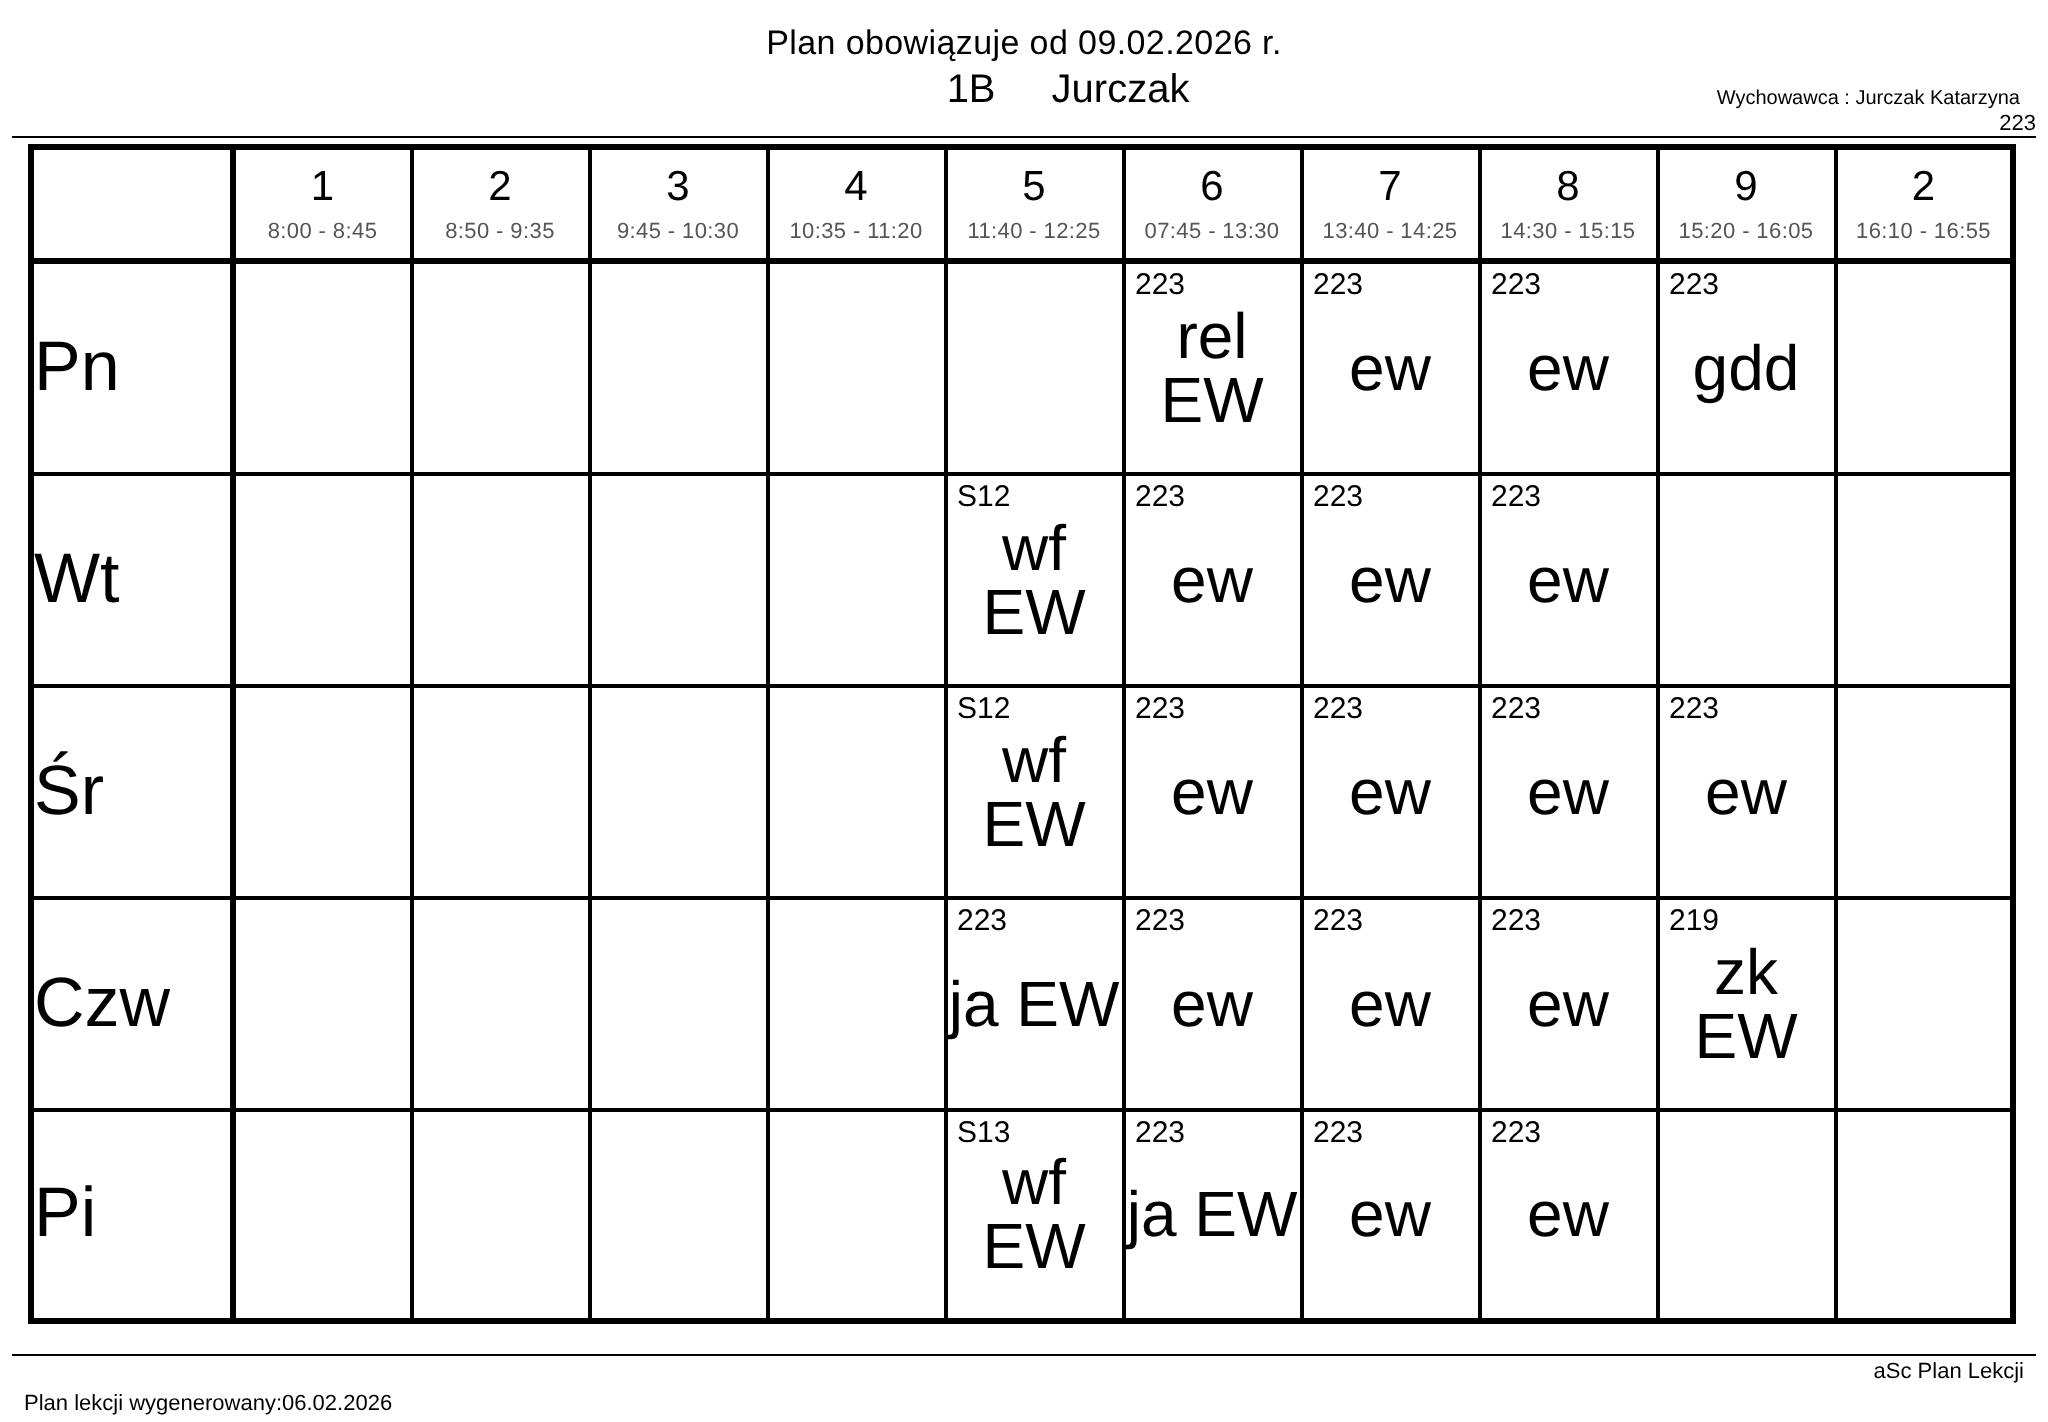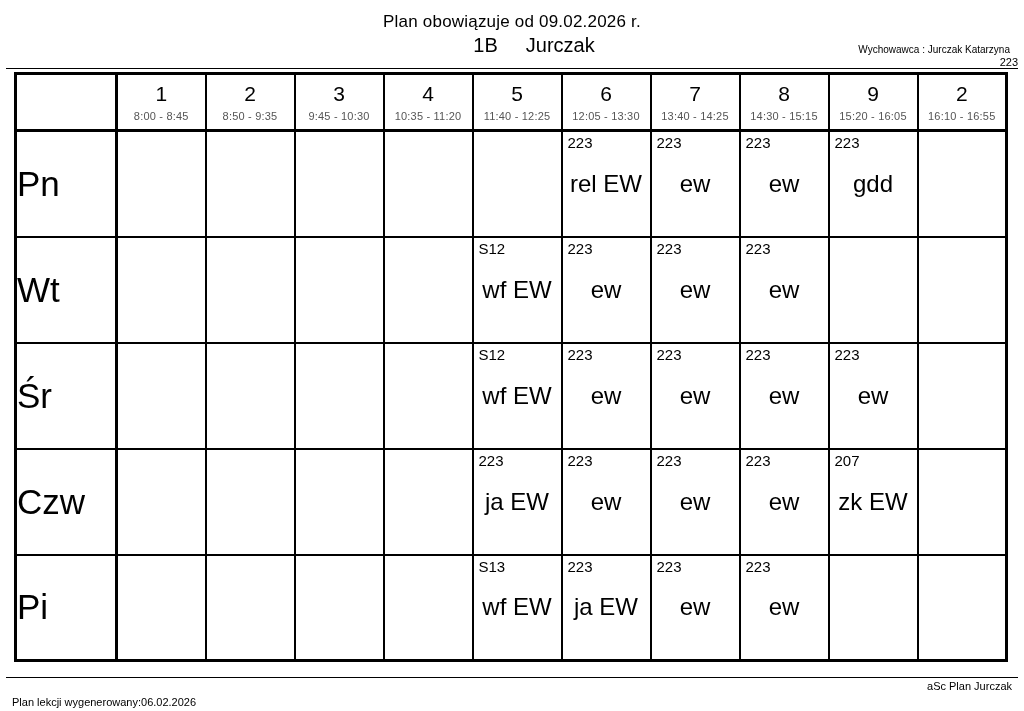--- a/index.html
+++ b/index.html
@@ -65,21 +65,21 @@
   }
   td.lesson {
     position: relative;
     text-align: center; vertical-align: middle;
   }
   .room {
     position: absolute; top: 3px; left: 5px;
     font-size: 15px; line-height: 1;
   }
   .subject {
-    font-size: 24px; line-height: 1;
+    font-size: 32px; line-height: 1;
   }
   .rule-bottom {
     position: absolute; top: 677px; left: 6px; right: 6px;
     border-top: 1px solid #000;
   }
   .footer-left {
     position: absolute; top: 696px; left: 12px;
     font-size: 11px;
   }
   .footer-right {
@@ -135,21 +135,21 @@
           <th class="period">
             <div class="pnum">4</div>
             <div class="ptime">10:35 - 11:20</div>
           </th>
           <th class="period">
             <div class="pnum">5</div>
             <div class="ptime">11:40 - 12:25</div>
           </th>
           <th class="period">
             <div class="pnum">6</div>
-            <div class="ptime">12:05 - 13:30</div>
+            <div class="ptime">07:45 - 13:30</div>
           </th>
           <th class="period">
             <div class="pnum">7</div>
             <div class="ptime">13:40 - 14:25</div>
           </th>
           <th class="period">
             <div class="pnum">8</div>
             <div class="ptime">14:30 - 15:15</div>
           </th>
           <th class="period">
@@ -257,21 +257,21 @@
           </td>
           <td class="lesson">
             <div class="room">223</div>
             <div class="subject">ew</div>
           </td>
           <td class="lesson">
             <div class="room">223</div>
             <div class="subject">ew</div>
           </td>
           <td class="lesson">
-            <div class="room">207</div>
+            <div class="room">219</div>
             <div class="subject">zk EW</div>
           </td>
           <td class="lesson"></td>
         </tr>
         <tr>
           <td class="day">Pi</td>
           <td class="lesson"></td>
           <td class="lesson"></td>
           <td class="lesson"></td>
           <td class="lesson"></td>
@@ -292,15 +292,15 @@
             <div class="subject">ew</div>
           </td>
           <td class="lesson"></td>
           <td class="lesson"></td>
         </tr>
       </tbody>
   </table>
 
   <div class="rule-bottom"></div>
   <div class="footer-left">Plan lekcji wygenerowany:06.02.2026</div>
-  <div class="footer-right">aSc Plan Jurczak</div>
+  <div class="footer-right">aSc Plan Lekcji</div>
 
 </div>
 
 </body></html>

